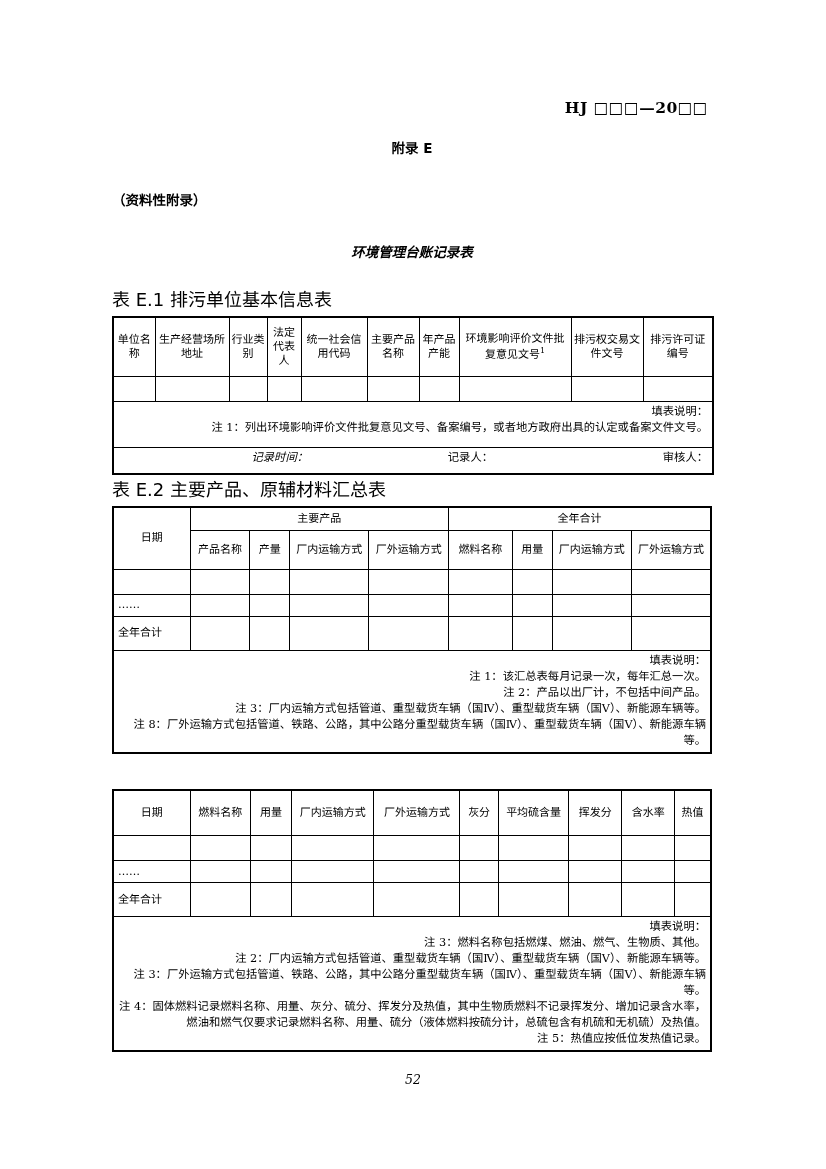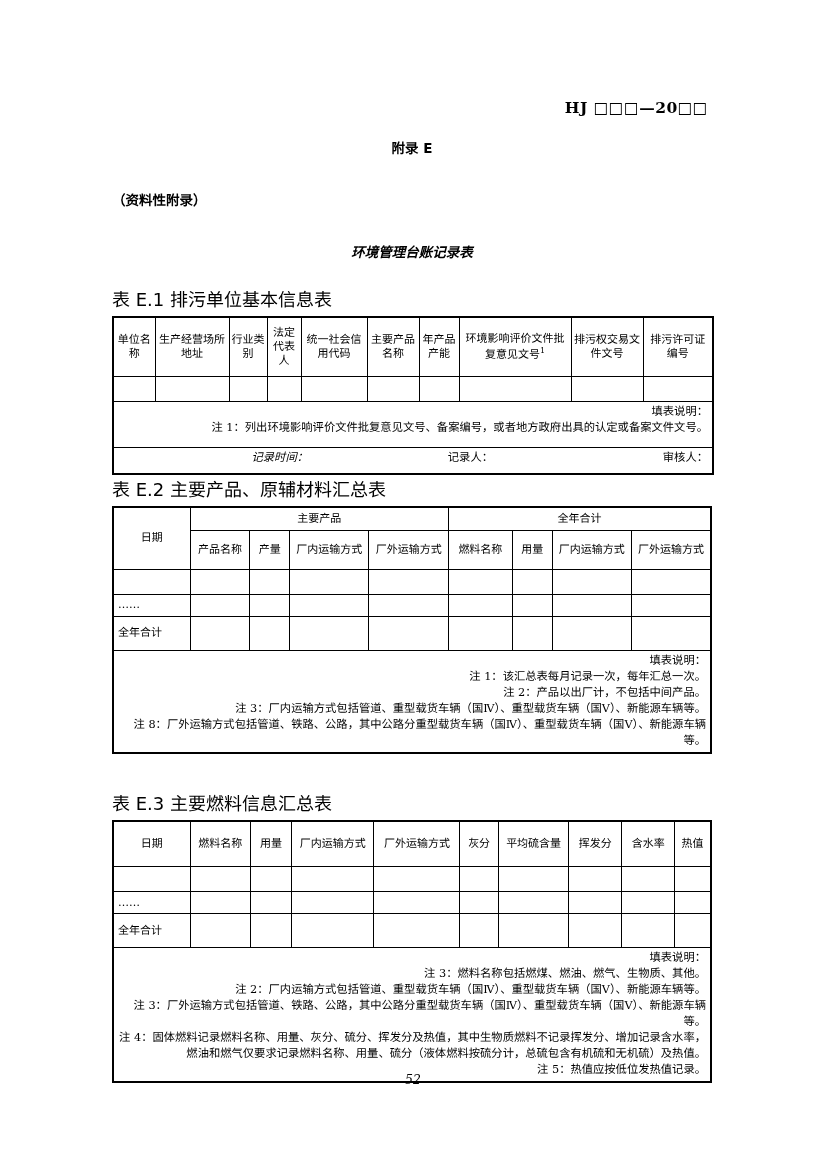--- a/index.html
+++ b/index.html
@@ -283,21 +283,20 @@
               <div>注 2：产品以出厂计，不包括中间产品。</div>
               <div>注 3：厂内运输方式包括管道、重型载货车辆（国Ⅳ）、重型载货车辆（国Ⅴ）、新能源车辆等。</div>
               <div>注 8：厂外运输方式包括管道、铁路、公路，其中公路分重型载货车辆（国Ⅳ）、重型载货车辆（国Ⅴ）、新能源车辆等。</div>
             </td>
           </tr>
         </tbody>
       </table>
     </div>
 
     <div class="blk-t3">
-      <div class="tbl-caption">表 E.3   主要燃料信息汇总表</div>
 
       <table class="doc t3 outer">
         <colgroup>
           <col style="width:70px">
             <col style="width:55px">
             <col style="width:37px">
           <col style="width:75px">
             <col style="width:78px">
             <col style="width:35px">
           <col style="width:64px">

